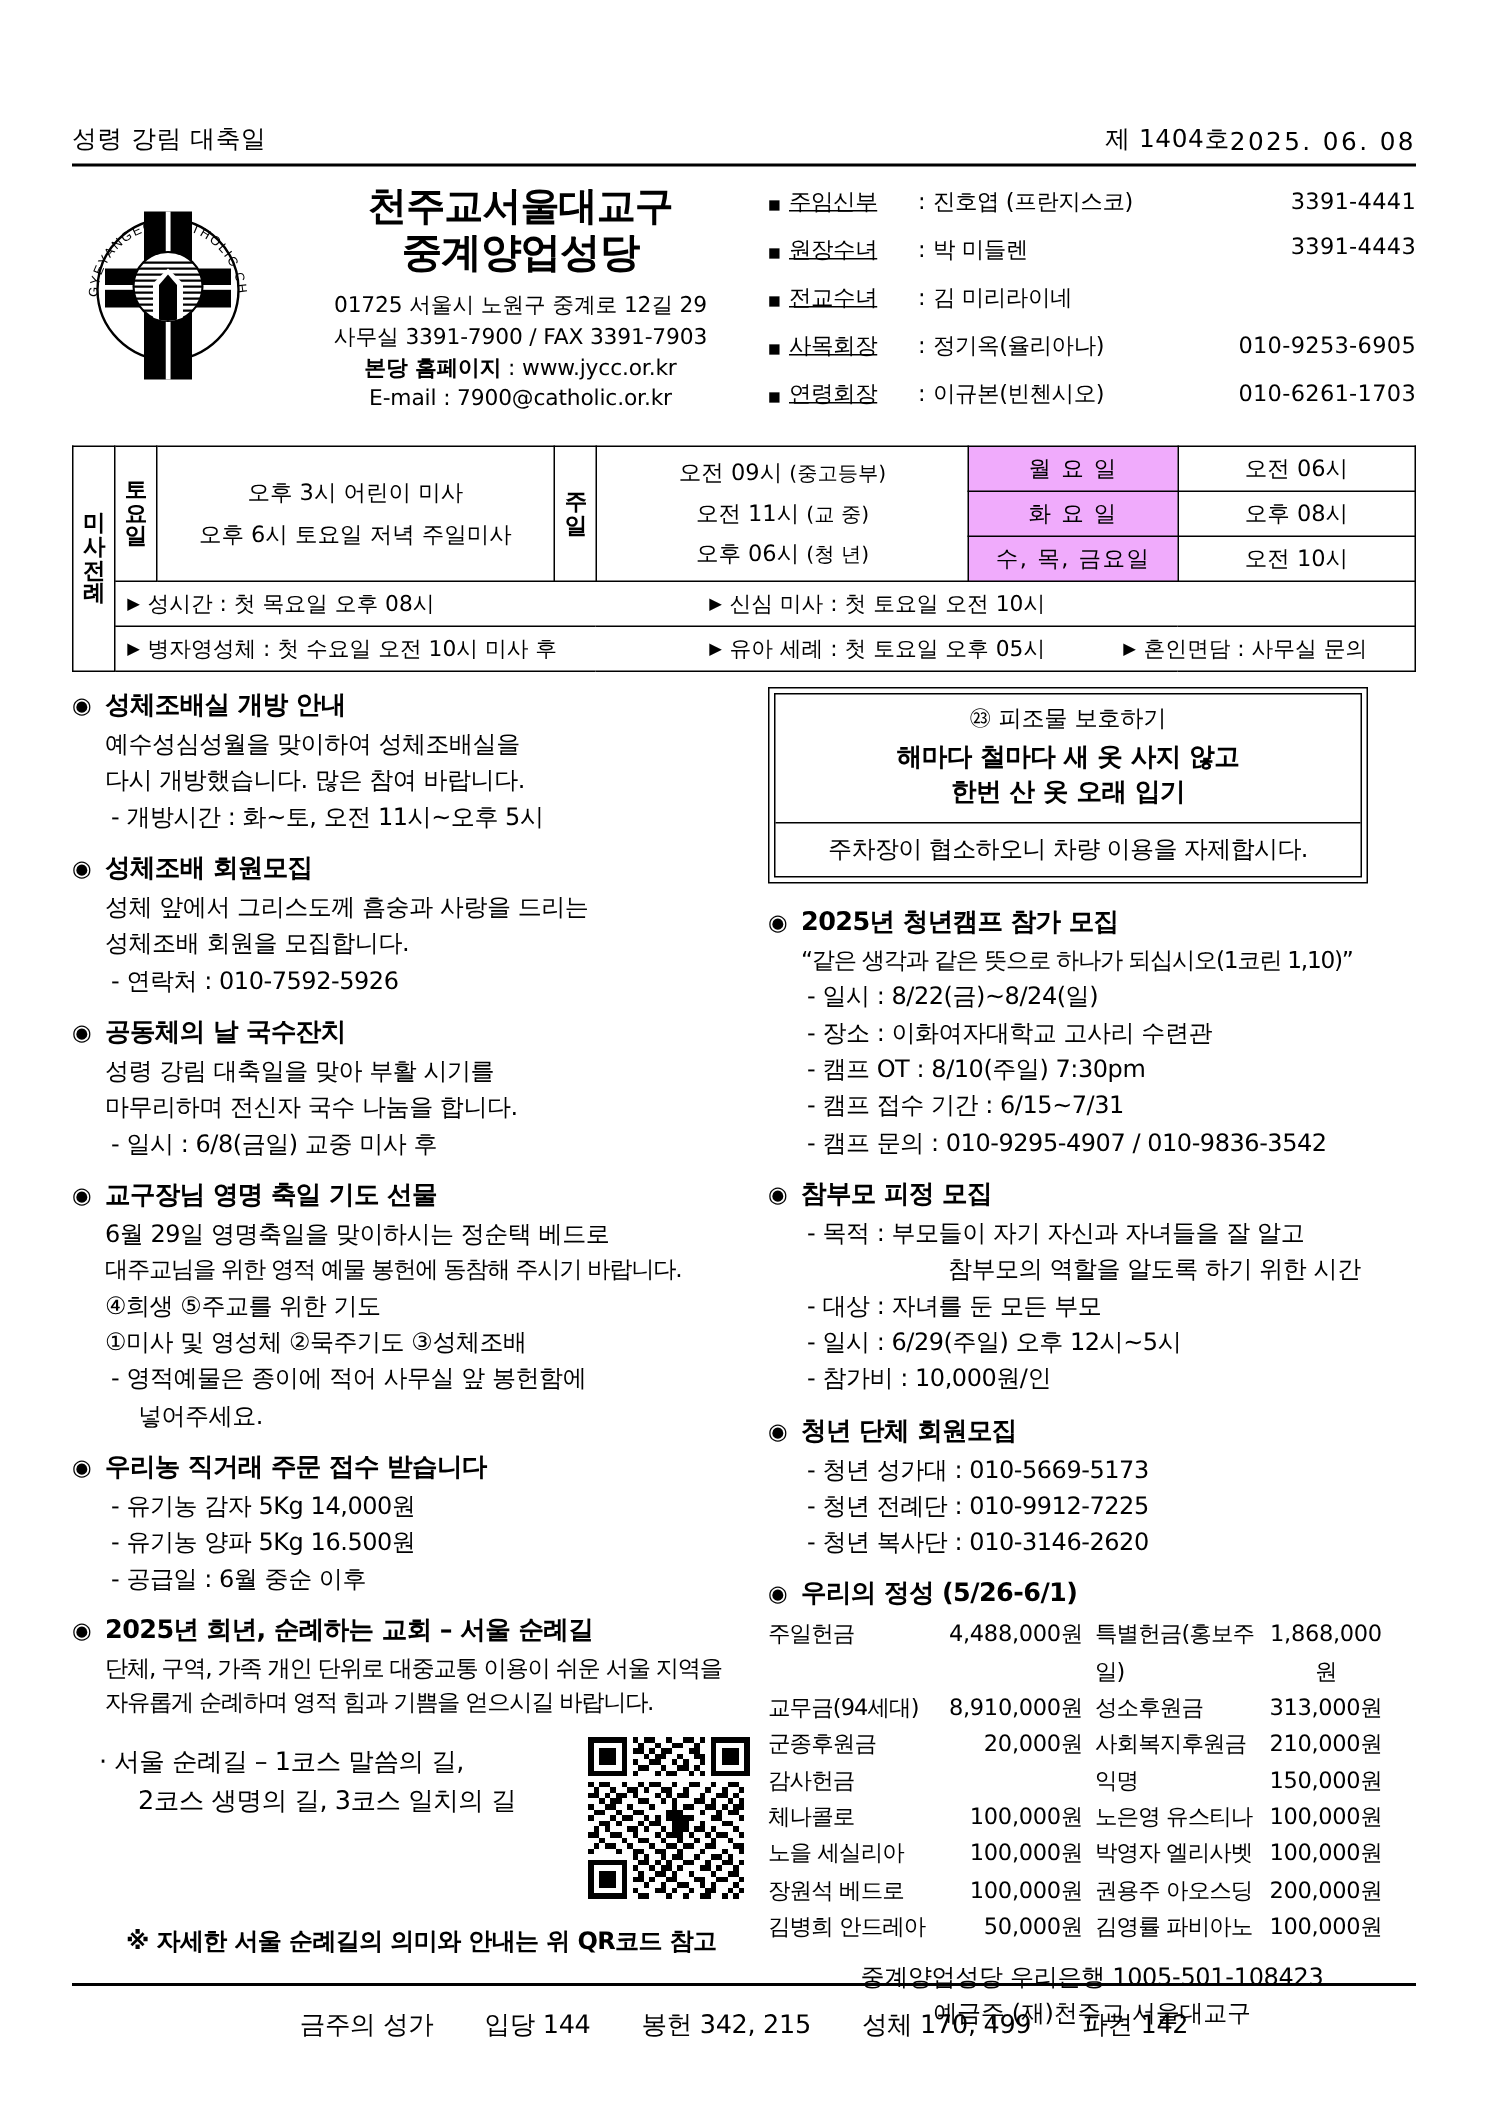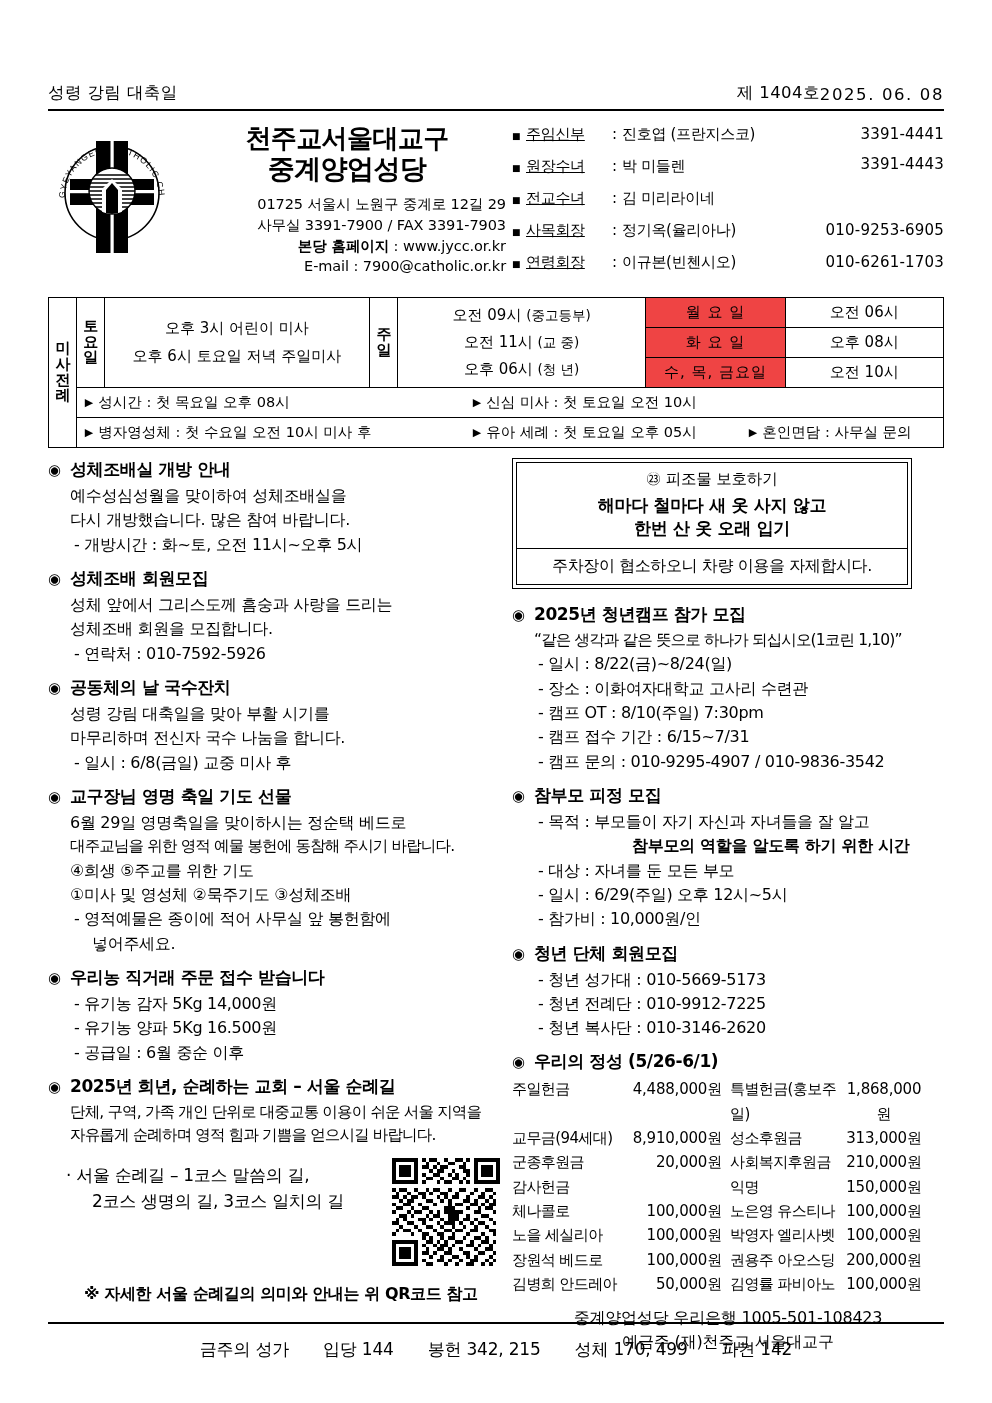--- a/index.html
+++ b/index.html
@@ -27,21 +27,21 @@
   .masthead { display: flex; align-items: flex-start; padding-top: 10px; }
   .logo-wrap { width: 140px; flex: 0 0 140px; padding-top: 6px; }
   .emblem { position: relative; width: 128px; height: 132px; }
   .emblem svg { display: block; }
   .title-block { flex: 0 0 318px; text-align: center; padding-top: 2px; }
   .ch-title {
     font-weight: 700; font-size: 26px; line-height: 1.16;
     letter-spacing: -0.6px; white-space: nowrap;
   }
   .ch-title .l2 { font-size: 27px; }
-  .addr { font-size: 14.5px; line-height: 1.42; margin-top: 10px; letter-spacing: -0.1px; text-align: right; }
+  .addr { font-size: 14.5px; line-height: 1.42; margin-top: 10px; letter-spacing: -0.1px; }
   .addr .bold { font-weight: 700; }
 
   .contact-block { flex: 1 1 auto; padding-top: 4px; padding-left: 6px; }
   .c-row { display: flex; align-items: baseline; font-size: 15px; height: 32px; }
   .c-bullet { width: 14px; flex: 0 0 14px; font-size: 9px; line-height: 1; padding-top: 2px; }
   .c-role { flex: 0 0 86px; letter-spacing: -0.3px; text-decoration: underline; }
   .c-colon { flex: 0 0 10px; }
   .c-name { flex: 1 1 auto; letter-spacing: -0.3px; }
   .c-tel  { flex: 0 0 136px; text-align: right; letter-spacing: .2px; }
   .c-stack { position: relative; }
@@ -61,21 +61,21 @@
   }
   .mass-table .outer { border-width: 1.6px; }
   .vcell {
     width: 26px; font-weight: 700; font-size: 16px; line-height: 1.05;
     letter-spacing: -1px; padding: 2px 0;
   }
   .vcell span { display: block; }
   .sat-times { text-align: left; padding: 6px 0 6px 12px; line-height: 1.85; font-size: 15.5px; }
   .sun-times { padding: 4px 0; line-height: 1.8; font-size: 15px; }
   .sun-times .grey { font-size: 13.5px; }
-  .wd-label { background: #ef4444; font-size: 15.5px; height: 20px; letter-spacing: 1px; }
+  .wd-label { background: #f0abfc; font-size: 15.5px; height: 20px; letter-spacing: 1px; }
   .wd-time  { font-size: 15px; height: 30px; }
   .note-row td { text-align: left; font-size: 14.5px; padding: 5px 0 5px 8px; height: 28px; }
   .note-flex { display: flex; }
   .note-flex .seg { display: flex; align-items: center; }
   .tri { font-size: 11px; margin-right: 5px; }
 
   
   .body-cols { display: flex; margin-top: 10px; }
   .col-left  { width: 458px; flex: 0 0 458px; padding-right: 6px; }
   .col-right { flex: 1 1 auto; padding-left: 6px; }
@@ -83,21 +83,21 @@
   .item { margin-bottom: 10px; }
   .item-head {
     display: flex; align-items: baseline; font-weight: 700;
     font-size: 17px; letter-spacing: -0.4px; margin-bottom: 3px;
   }
   .head-dot { flex: 0 0 22px; font-size: 15px; line-height: 1; }
   .body-line { font-size: 16px; line-height: 1.52; padding-left: 22px; letter-spacing: -0.3px; }
   .body-line.ind { padding-left: 26px; }
   .body-line.ind2 { padding-left: 44px; }
   .body-line.tight { letter-spacing: -0.85px; font-size: 15.5px; }
-  .body-line.ind3 { padding-left: 120px; font-weight: bold; }
+  .body-line.ind3 { padding-left: 120px; }
 
   
   .eco-box { border: 1.6px solid #000; width: 400px; margin-bottom: 14px; }
   .eco-inner { border: 1px solid #000; margin: 3px; }
   .eco-top { padding: 5px 0 2px; text-align: center; }
   .eco-num { font-size: 14px; }
   .eco-title { font-size: 15.5px; letter-spacing: -0.2px; }
   .eco-slogan {
     text-align: center; font-weight: 700; font-size: 17px;
     line-height: 1.35; padding: 2px 0 8px; letter-spacing: -0.3px;

